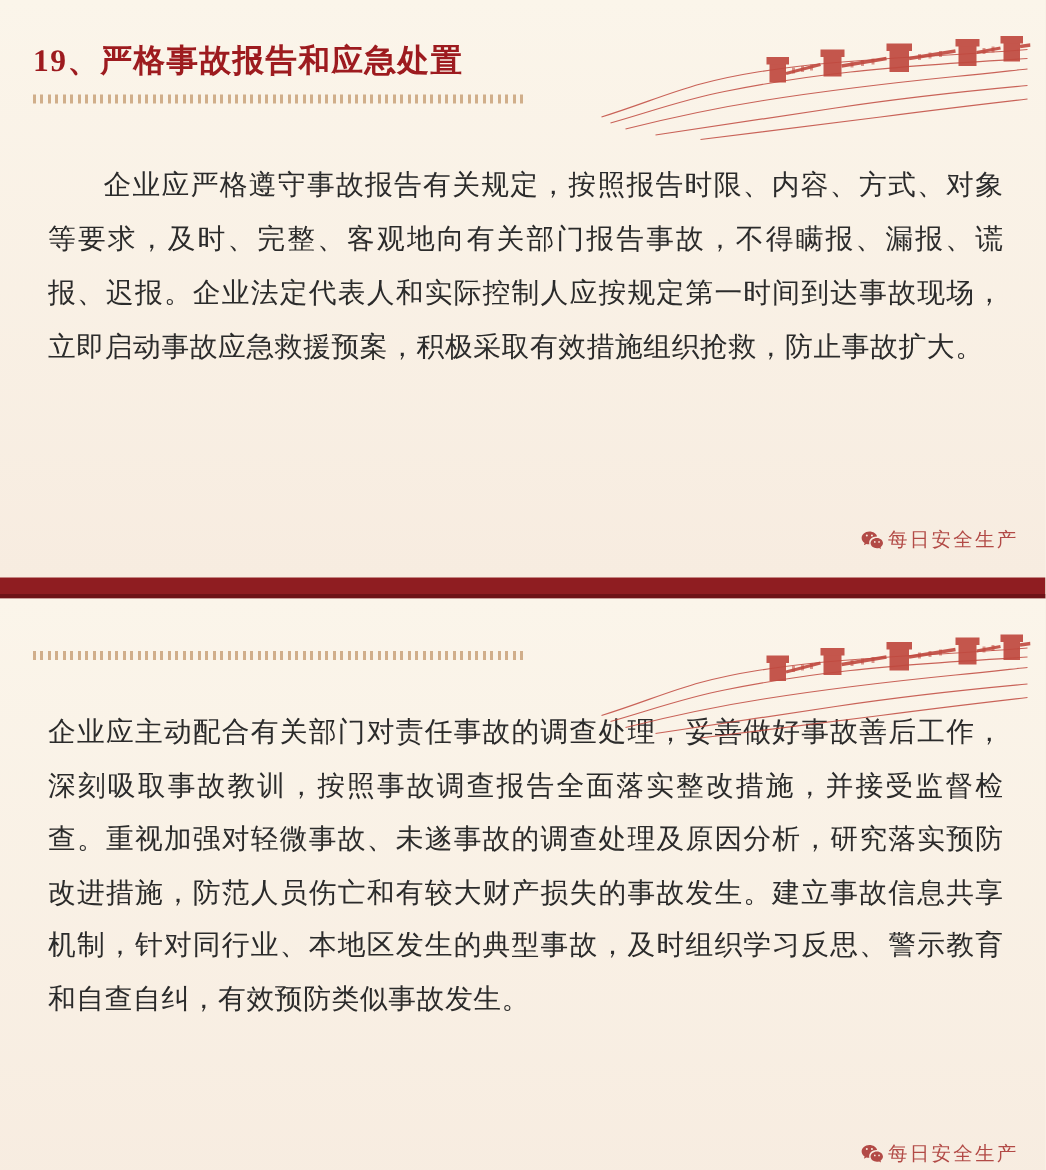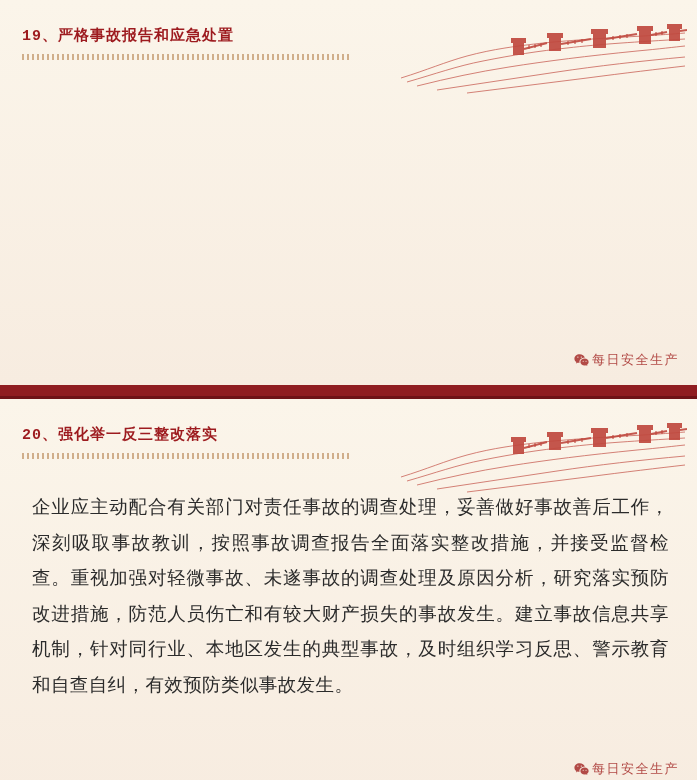--- a/index.html
+++ b/index.html
@@ -48,25 +48,25 @@
     height: 3px;
     background: #6e1317;
   }
 
   
   .heading-wrap {
     position: relative;
     padding: 26px 0 0 22px;
   }
   .heading {
-    font-size: 15px;
+    font-size: 21px;
     font-weight: bold;
     color: #9d1b1f;
     letter-spacing: 1px;
-    font-family: Liberation Mono, monospace;
+    font-family: Liberation Serif, serif;
     white-space: nowrap;
   }
   .heading-rule {
     margin-top: 9px;
     width: 330px;
     height: 6px;
     background: repeating-linear-gradient(
         to right,
         #c9a27a 0px, #c9a27a 2px,
         rgba(0,0,0,0) 2px, rgba(0,0,0,0) 5px);
@@ -168,38 +168,38 @@
         <rect x="177" y="24" width="2" height="4"></rect>
         <rect x="184" y="23" width="2" height="4"></rect>
         <rect x="215" y="20" width="2" height="4"></rect>
         <rect x="222" y="19" width="2" height="4"></rect>
         <rect x="229" y="18" width="2" height="4"></rect>
         <rect x="258" y="16" width="2" height="4"></rect>
         <rect x="264" y="15" width="2" height="4"></rect>
       </g>
     </svg>
 
+    <div class="body-text">企业应严格遵守事故报告有关规定，按照报告时限、内容、方式、对象等要求，及时、完整、客观地向有关部门报告事故，不得瞒报、漏报、谎报、迟报。企业法定代表人和实际控制人应按规定第一时间到达事故现场，立即启动事故应急救援预案，积极采取有效措施组织抢救，防止事故扩大。</div>
 
     <div class="footer-badge">
       <span class="wechat-icon">
         <svg viewBox="0 0 24 24" width="17" height="17" aria-hidden="true">
           <path fill="#b24a46" d="M9.3 3.2C5.2 3.2 2 6 2 9.4c0 1.9 1.1 3.6 2.8 4.7l-.7 2.1 2.4-1.2c.7.2 1.5.3 2.3.3h.5a5.6 5.6 0 0 1-.2-1.5c0-3.2 3.1-5.8 6.9-5.8h.6C16 5.3 13 3.2 9.3 3.2zm-2.4 3a.95.95 0 1 1 0 1.9.95.95 0 0 1 0-1.9zm4.8 0a.95.95 0 1 1 0 1.9.95.95 0 0 1 0-1.9z"></path>
           <path fill="#b24a46" d="M16.4 9.3c-3.3 0-6 2.2-6 4.9 0 2.7 2.7 4.9 6 4.9.7 0 1.4-.1 2-.3l1.9 1-.5-1.7c1.4-.9 2.3-2.3 2.3-3.9 0-2.7-2.5-4.9-5.7-4.9zm-2 3a.8.8 0 1 1 0 1.6.8.8 0 0 1 0-1.6zm4 0a.8.8 0 1 1 0 1.6.8.8 0 0 1 0-1.6z"></path>
         </svg>
       </span>
       <span>每日安全生产</span>
     </div>
   </div>
 
   <div class="divider-bar"></div>
 
   <div class="section second">
 
     <div class="heading-wrap">
-      <div class="heading">20、强化举一反三整改落实</div>
       <div class="heading-rule"></div>
     </div>
 
     <svg class="wall-art" viewBox="0 0 290 78" aria-hidden="true">
       <g fill="none" stroke="#c0493f" stroke-width="0.8" opacity="0.85">
         <path d="M4 62 C 30 54, 48 46, 70 40 C 96 33, 120 30, 146 27 C 176 24, 210 22, 246 20 C 262 19, 276 18, 288 17"></path>
         <path d="M10 66 C 38 58, 60 50, 86 45 C 116 39, 142 35, 170 32 C 204 28, 238 26, 288 23"></path>
         <path d="M20 70 C 52 62, 80 56, 112 51 C 150 45, 190 40, 240 35 C 262 33, 278 31, 288 30"></path>
         <path d="M40 74 C 80 68, 120 62, 160 56 C 200 50, 244 45, 288 41"></path>
         <path d="M70 77 C 110 72, 150 67, 190 62 C 228 57, 262 53, 288 50"></path>

